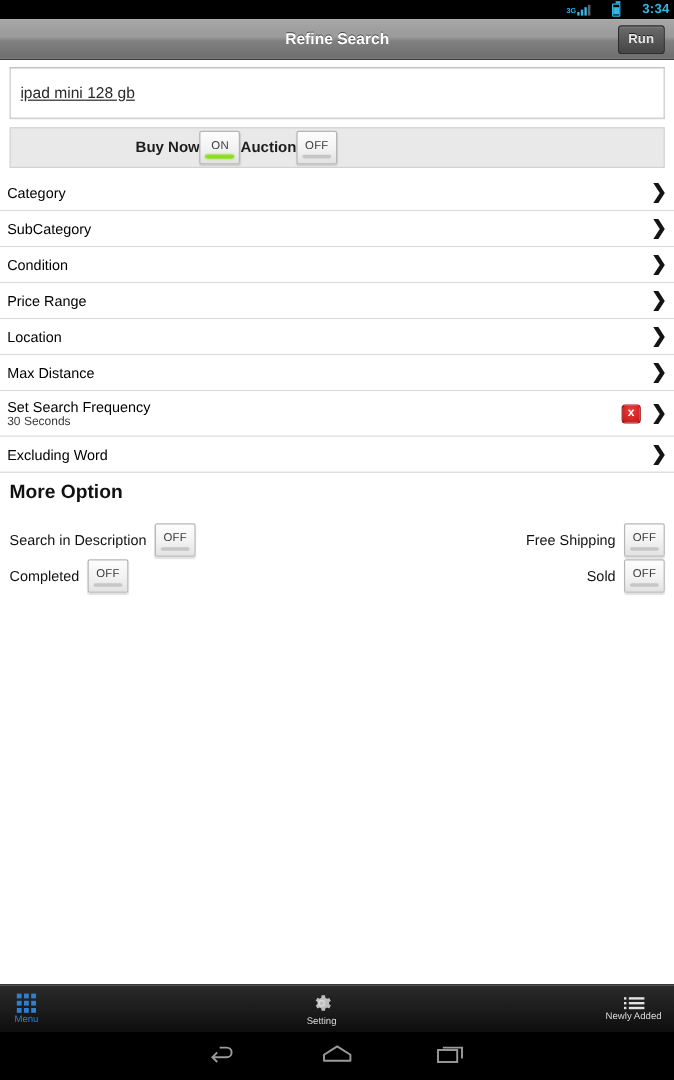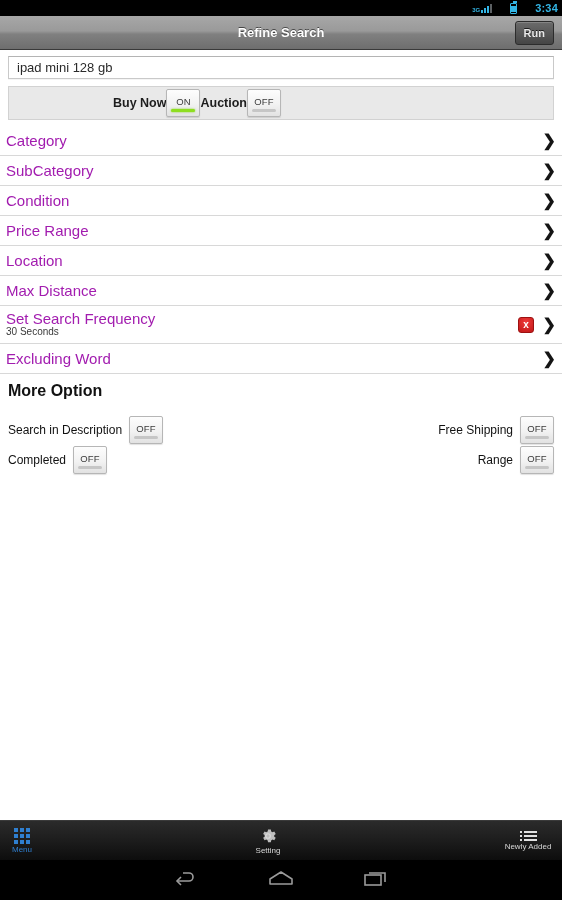--- a/index.html
+++ b/index.html
@@ -55,27 +55,28 @@
     background:linear-gradient(to bottom,#6b6b6b,#454545);
     color:#e8e8e8; font-size:11px; font-weight:bold;
     display:flex; align-items:center; justify-content:center;
     text-shadow:0 -1px 0 rgba(0,0,0,.7);
     box-shadow:inset 0 1px 0 rgba(255,255,255,.18);
   }
 
   
   .search-wrap{ padding:6px 8px 0 8px; }
   .search-input{
-    width:100%; height:23px;
+    width:100%; height:43px;
     border:1px solid #c9c9c9; border-top-color:#b4b4b4;
     background:#ffffff;
     font-family:"Liberation Sans", sans-serif;
     font-size:13px; color:#2a2a2a;
     padding:0 8px;
     box-shadow:0 1px 0 rgba(0,0,0,.04);
+    text-decoration:underline;
   }
   .search-input::placeholder{ color:#9a9a9a; }
 
   
   .listing-type-bar{
     margin:7px 8px 0 8px;
     height:34px;
     background:#e9e9e9;
     border:1px solid #d2d2d2;
     display:flex; align-items:center; justify-content:center;
@@ -101,21 +102,21 @@
   .refine-list{ margin-top:6px; }
   .row{
     position:relative;
     border-bottom:1px solid #d8d8d8;
     padding:5px 30px 5px 6px;
     min-height:30px;
     display:flex; flex-direction:column; justify-content:center;
     background:#ffffff;
   }
   .row.tall{ min-height:30px; }
-  .row-title{ font-size:15px; color:#a21caf; line-height:16px; }
+  .row-title{ font-size:12px; color:#000000; line-height:16px; }
   .row-sub{ font-size:10px; color:#3a3a3a; line-height:12px; margin-top:-1px; }
   .chev{
     position:absolute; right:6px; top:50%; transform:translateY(-50%);
     font-size:16px; font-weight:bold; color:#141414; line-height:1;
   }
   .row-badge{
     position:absolute; right:28px; top:50%; transform:translateY(-50%);
     width:16px; height:16px; border-radius:3px;
     background:radial-gradient(circle at 50% 30%,#ef3b3b,#c01717);
     border:1px solid #9d1111;
@@ -271,21 +272,21 @@
 
   <div class="mo-row">
     <div class="mo-cell">
       <span class="mo-label">Completed</span>
       <div class="toggle">
         <span class="tg-text">OFF</span>
         <span class="tg-bar"></span>
       </div>
     </div>
     <div class="mo-cell right">
-      <span class="mo-label">Range</span>
+      <span class="mo-label">Sold</span>
       <div class="toggle">
         <span class="tg-text">OFF</span>
         <span class="tg-bar"></span>
       </div>
     </div>
   </div>
 </div>
 
 <div class="tabbar">
 

